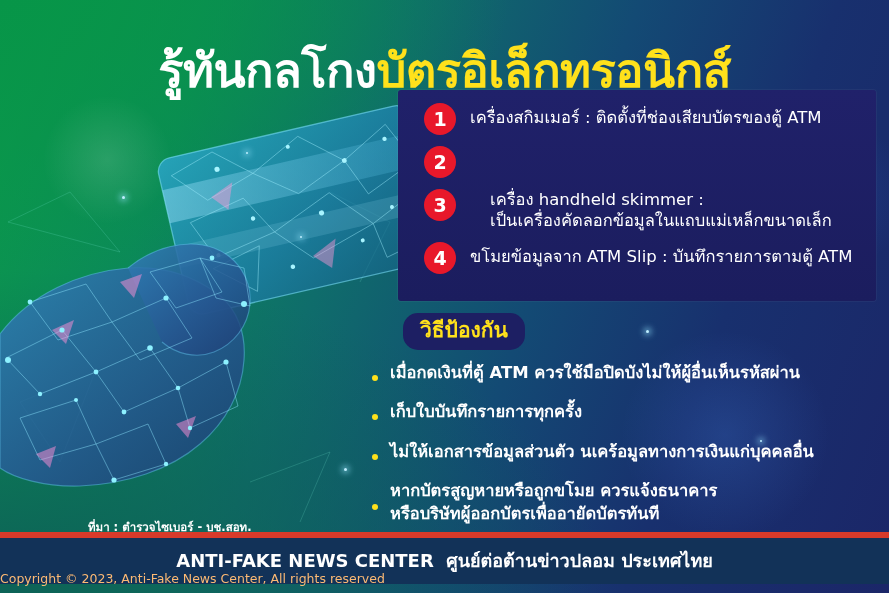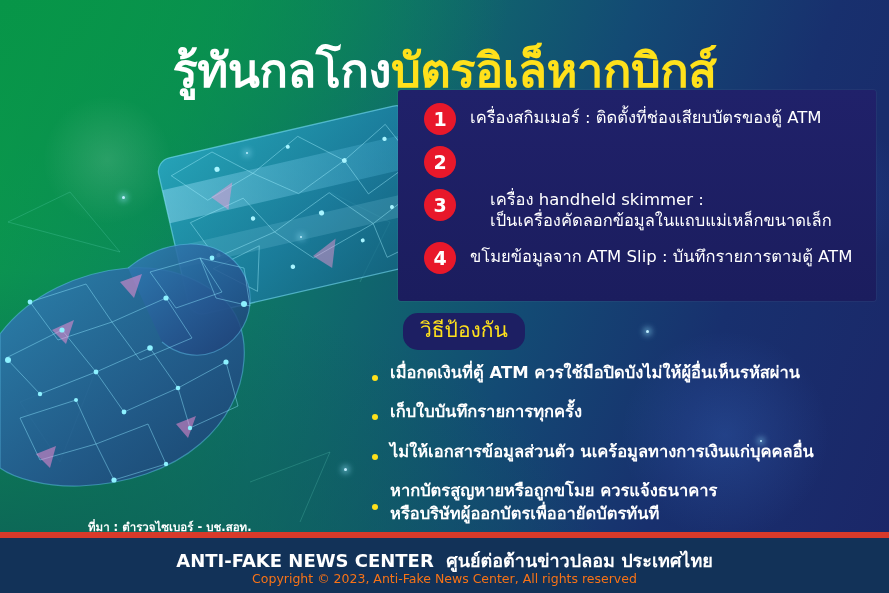--- a/index.html
+++ b/index.html
@@ -62,21 +62,21 @@
     color:#ffffff;font-size:16.5px;font-weight:400;line-height:1.28;
     padding-top:4px;white-space:pre-line;
   }
   .row.two .rowtext{padding-top:0;margin-left:20px;}
 
   
   .badge{
     position:absolute;left:403px;top:313px;
     padding:5px 17px 7px 17px;
     background:#1d1f63;border-radius:15px;
-    color:#ffe11b;font-size:21px;font-weight:400;line-height:1.2;
+    color:#ffe11b;font-size:21px;font-weight:700;line-height:1.2;
   }
 
   
   .bullets{position:absolute;left:372px;top:362px;width:512px;}
   .bullet{display:flex;align-items:center;margin-bottom:17px;}
   .bullet:last-child{margin-bottom:0;}
   .dot{
     flex:0 0 auto;width:6px;height:6px;border-radius:50%;
     background:#ffe11b;margin:9px 12px 0 0;
   }
@@ -87,30 +87,30 @@
 
   
   .source{
     position:absolute;left:88px;top:509px;
     color:#ffffff;font-size:11.5px;font-weight:700;line-height:1.2;margin-top:12px;
   }
 
   
   .redline{position:absolute;left:0;top:532px;width:889px;height:6px;background:#d83a2a;}
   .footer{
-    position:absolute;left:0;top:538px;width:889px;height:55px;
+    position:absolute;left:0;top:538px;width:889px;height:46px;
     background:#123258;
   }
   .fmain{
     position:absolute;left:0;top:8px;width:889px;text-align:center;
     color:#ffffff;font-size:18px;font-weight:700;white-space:nowrap;
   }
   .fcopy{
-    position:absolute;left:0;top:33px;width:889px;text-align:center;
-    color:#f97316;font-size:12.5px;font-weight:400;white-space:nowrap;
+    position:absolute;left:0;top:33px;width:889px;
+    color:#fdba74;font-size:12.5px;font-weight:400;white-space:nowrap;
   }
 </style>
 </head>
 <body>
 
 <div id="poster">
 
   <div class="glow g1"></div>
   <div class="glow g2"></div>
   <div class="glow g3"></div>
@@ -222,21 +222,21 @@
   <div class="spark" style="left:344px;top:468px;width:3px;height:3px;"></div>
   <div class="spark" style="left:300px;top:236px;width:2px;height:2px;"></div>
   <div class="spark" style="left:862px;top:170px;width:3px;height:3px;"></div>
   <div class="spark" style="left:846px;top:238px;width:4px;height:4px;"></div>
   <div class="spark" style="left:542px;top:196px;width:2px;height:2px;"></div>
   <div class="spark" style="left:600px;top:290px;width:2px;height:2px;"></div>
   <div class="spark" style="left:646px;top:330px;width:3px;height:3px;"></div>
   <div class="spark" style="left:760px;top:440px;width:2px;height:2px;"></div>
 
   <h1 class="headline">
-    <span class="w">รู้ทันกลโกง</span><span class="y">บัตรอิเล็หากบิกส์</span>
+    <span class="w">รู้ทันกลโกง</span><span class="y">บัตรอิเล็กทรอนิกส์</span>
   </h1>
 
   <div class="panel">
     <div class="row">
       <div class="num">1</div>
       <div class="rowtext">เครื่องสกิมเมอร์ : ติดตั้งที่ช่องเสียบบัตรของตู้ ATM</div>
     </div>
     <div class="row">
       <div class="num">2</div>
     </div>

